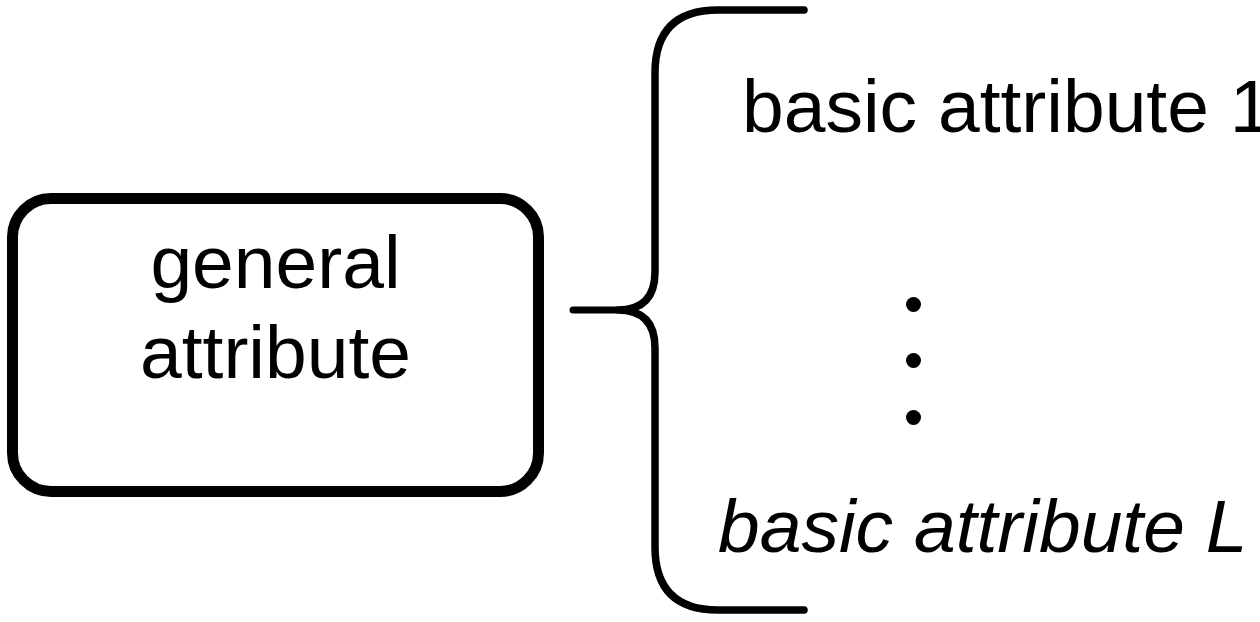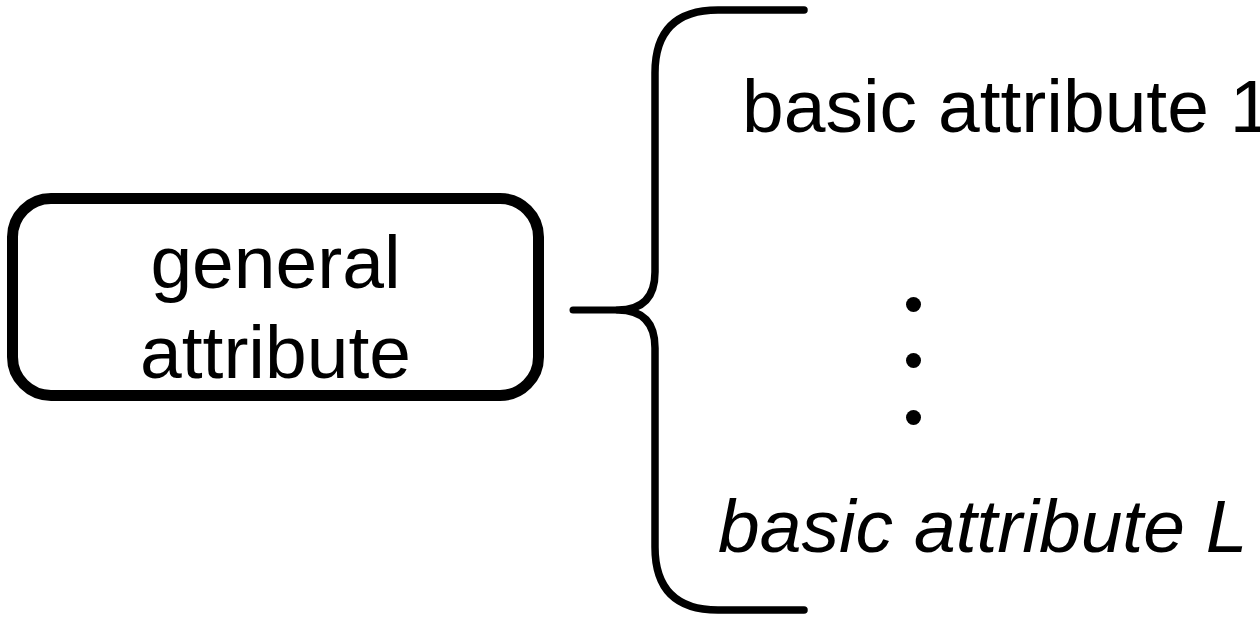--- a/index.html
+++ b/index.html
@@ -13,21 +13,21 @@
     background: #ffffff;
     overflow: hidden;
     font-family: "Liberation Sans", sans-serif;
     color: #000000;
   }
   .general-box {
     position: absolute;
     left: 7px;
     top: 193px;
     width: 537px;
-    height: 208px;
+    height: 304px;
     box-sizing: border-box;
     border: 11px solid #000000;
     border-radius: 44px;
     background: #ffffff;
   }
   .general-box-label {
     position: absolute;
     left: 0;
     right: 0;
     top: 13px;

